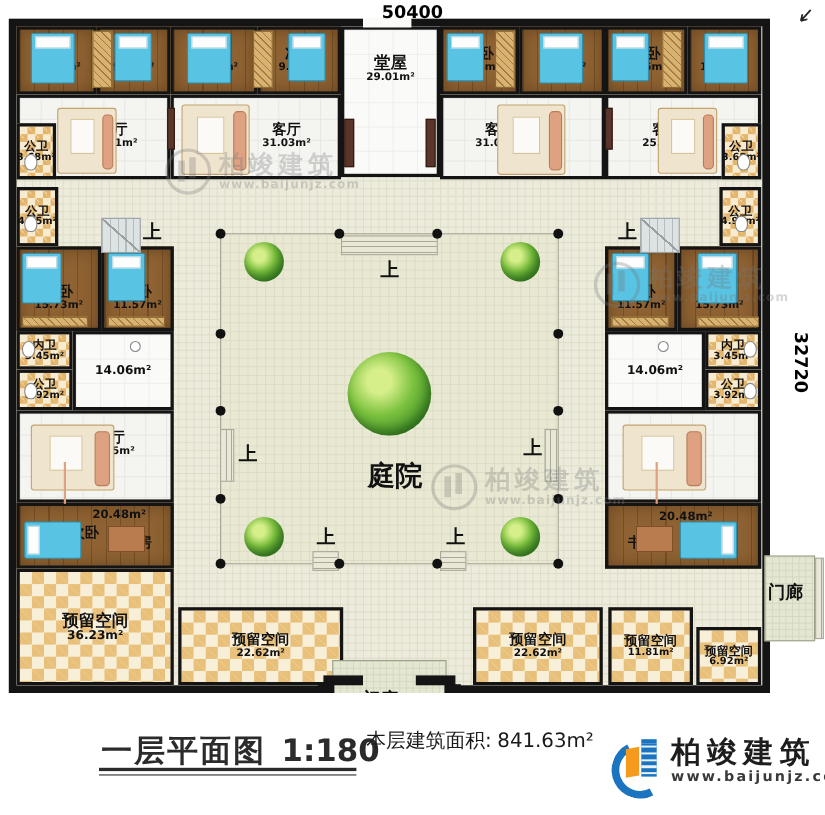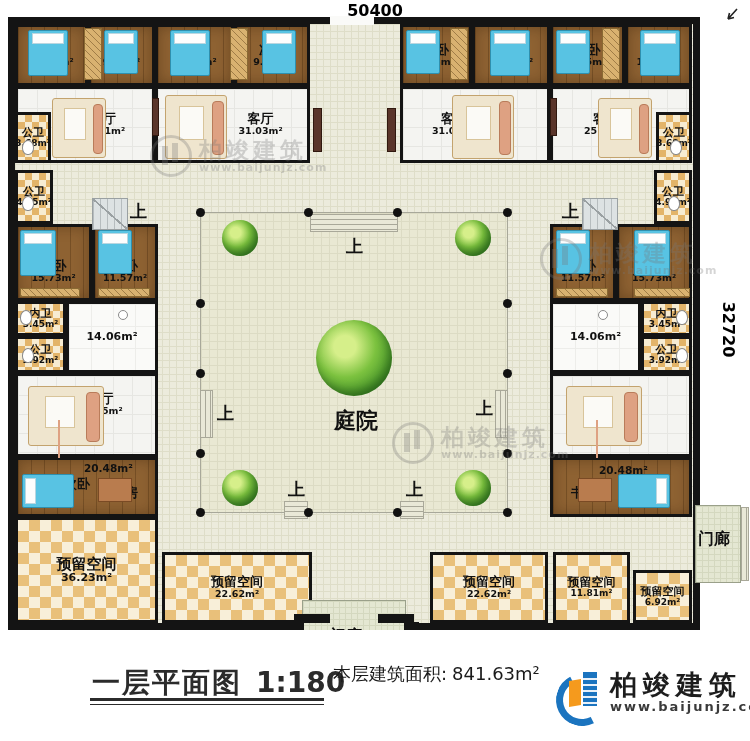--- a/index.html
+++ b/index.html
@@ -149,20 +149,26 @@
         <span class="rn">次卧</span>
         <span class="ra">12.31m²</span>
       </div>
   </div>
   <div class="room wood" style="left:234px;top:24px;width:76px;height:62px;">
     <div class="lbl">
         <span class="rn">次卧</span>
         <span class="ra">9.96m²</span>
       </div>
   </div>
+  <div class="room hallf" style="left:310px;top:24px;width:90px;height:137px;">
+    <div class="lbl" style="justify-content:flex-start;padding-top:22px;">
+        <span class="rn" style="font-size:15px;">堂屋</span>
+        <span class="ra">29.01m²</span>
+      </div>
+  </div>
   <div class="room wood" style="left:400px;top:24px;width:72px;height:62px;">
     <div class="lbl">
         <span class="rn">次卧</span>
         <span class="ra">9.06m²</span>
       </div>
   </div>
   <div class="room wood" style="left:472px;top:24px;width:78px;height:62px;">
     <div class="lbl">
         <span class="rn">次卧</span>
         <span class="ra">12.31m²</span>
@@ -355,21 +361,21 @@
   <div class="steps v" style="left:741px;top:507px;width:8px;height:74px;"></div>
   <span class="plbl" style="left:698px;top:529px;">门廊</span>
 
   <div id="courtyard"></div>
   <div id="cols"></div>
   <div class="tree" style="left:316px;top:320px;width:76px;height:76px;"></div>
   <div class="tree" style="left:222px;top:220px;width:36px;height:36px;"></div>
   <div class="tree" style="left:455px;top:220px;width:36px;height:36px;"></div>
   <div class="tree" style="left:222px;top:470px;width:36px;height:36px;"></div>
   <div class="tree" style="left:455px;top:470px;width:36px;height:36px;"></div>
-  <span class="plbl" style="left:334px;top:406px;font-size:22px;">庭院</span>
+  <span class="plbl" style="left:334px;top:416px;font-size:25px;">庭院</span>
 
   <div class="steps h" style="left:310px;top:214px;width:88px;height:18px;"></div>
   <span class="up" style="left:346px;top:238px;">上</span>
   <div class="steps v" style="left:200px;top:390px;width:13px;height:48px;"></div>
   <span class="up" style="left:217px;top:405px;">上</span>
   <div class="steps v" style="left:495px;top:390px;width:13px;height:48px;"></div>
   <span class="up" style="left:476px;top:400px;">上</span>
   <div class="steps h" style="left:284px;top:501px;width:24px;height:18px;"></div>
   <span class="up" style="left:288px;top:481px;">上</span>
   <div class="steps h" style="left:400px;top:501px;width:24px;height:18px;"></div>

